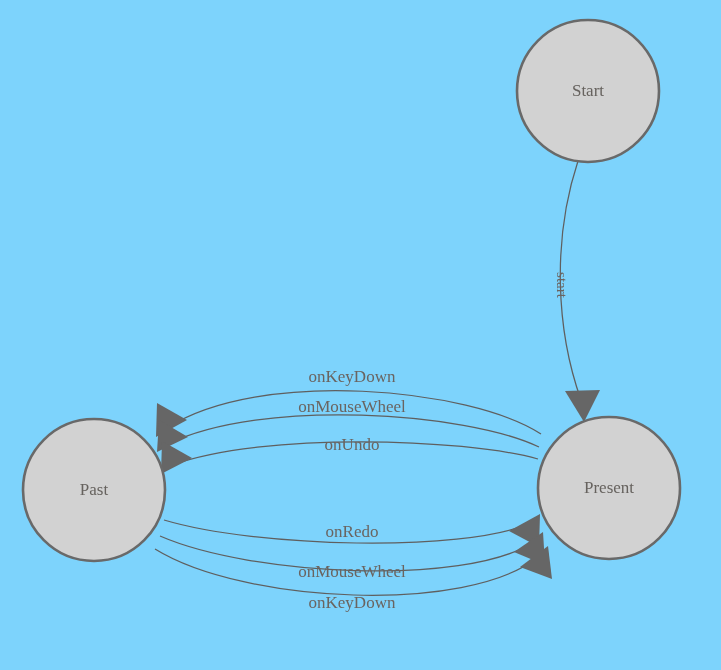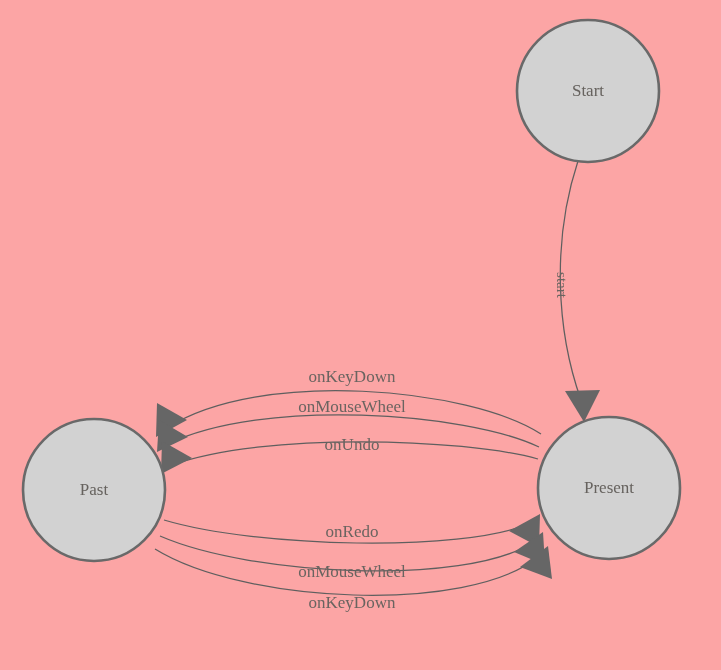--- a/index.html
+++ b/index.html
@@ -10,21 +10,21 @@
   body {
     width: 721px;
     height: 670px;
     overflow: hidden;
     font-family: "Liberation Serif", "DejaVu Serif", serif;
   }
   #diagram-root {
     position: relative;
     width: 721px;
     height: 670px;
-    background: #fca5a5;
+    background: #7dd3fc;
   }
   svg#graph {
     position: absolute;
     top: 0;
     left: 0;
     width: 721px;
     height: 670px;
     display: block;
   }
   .node-circle {

